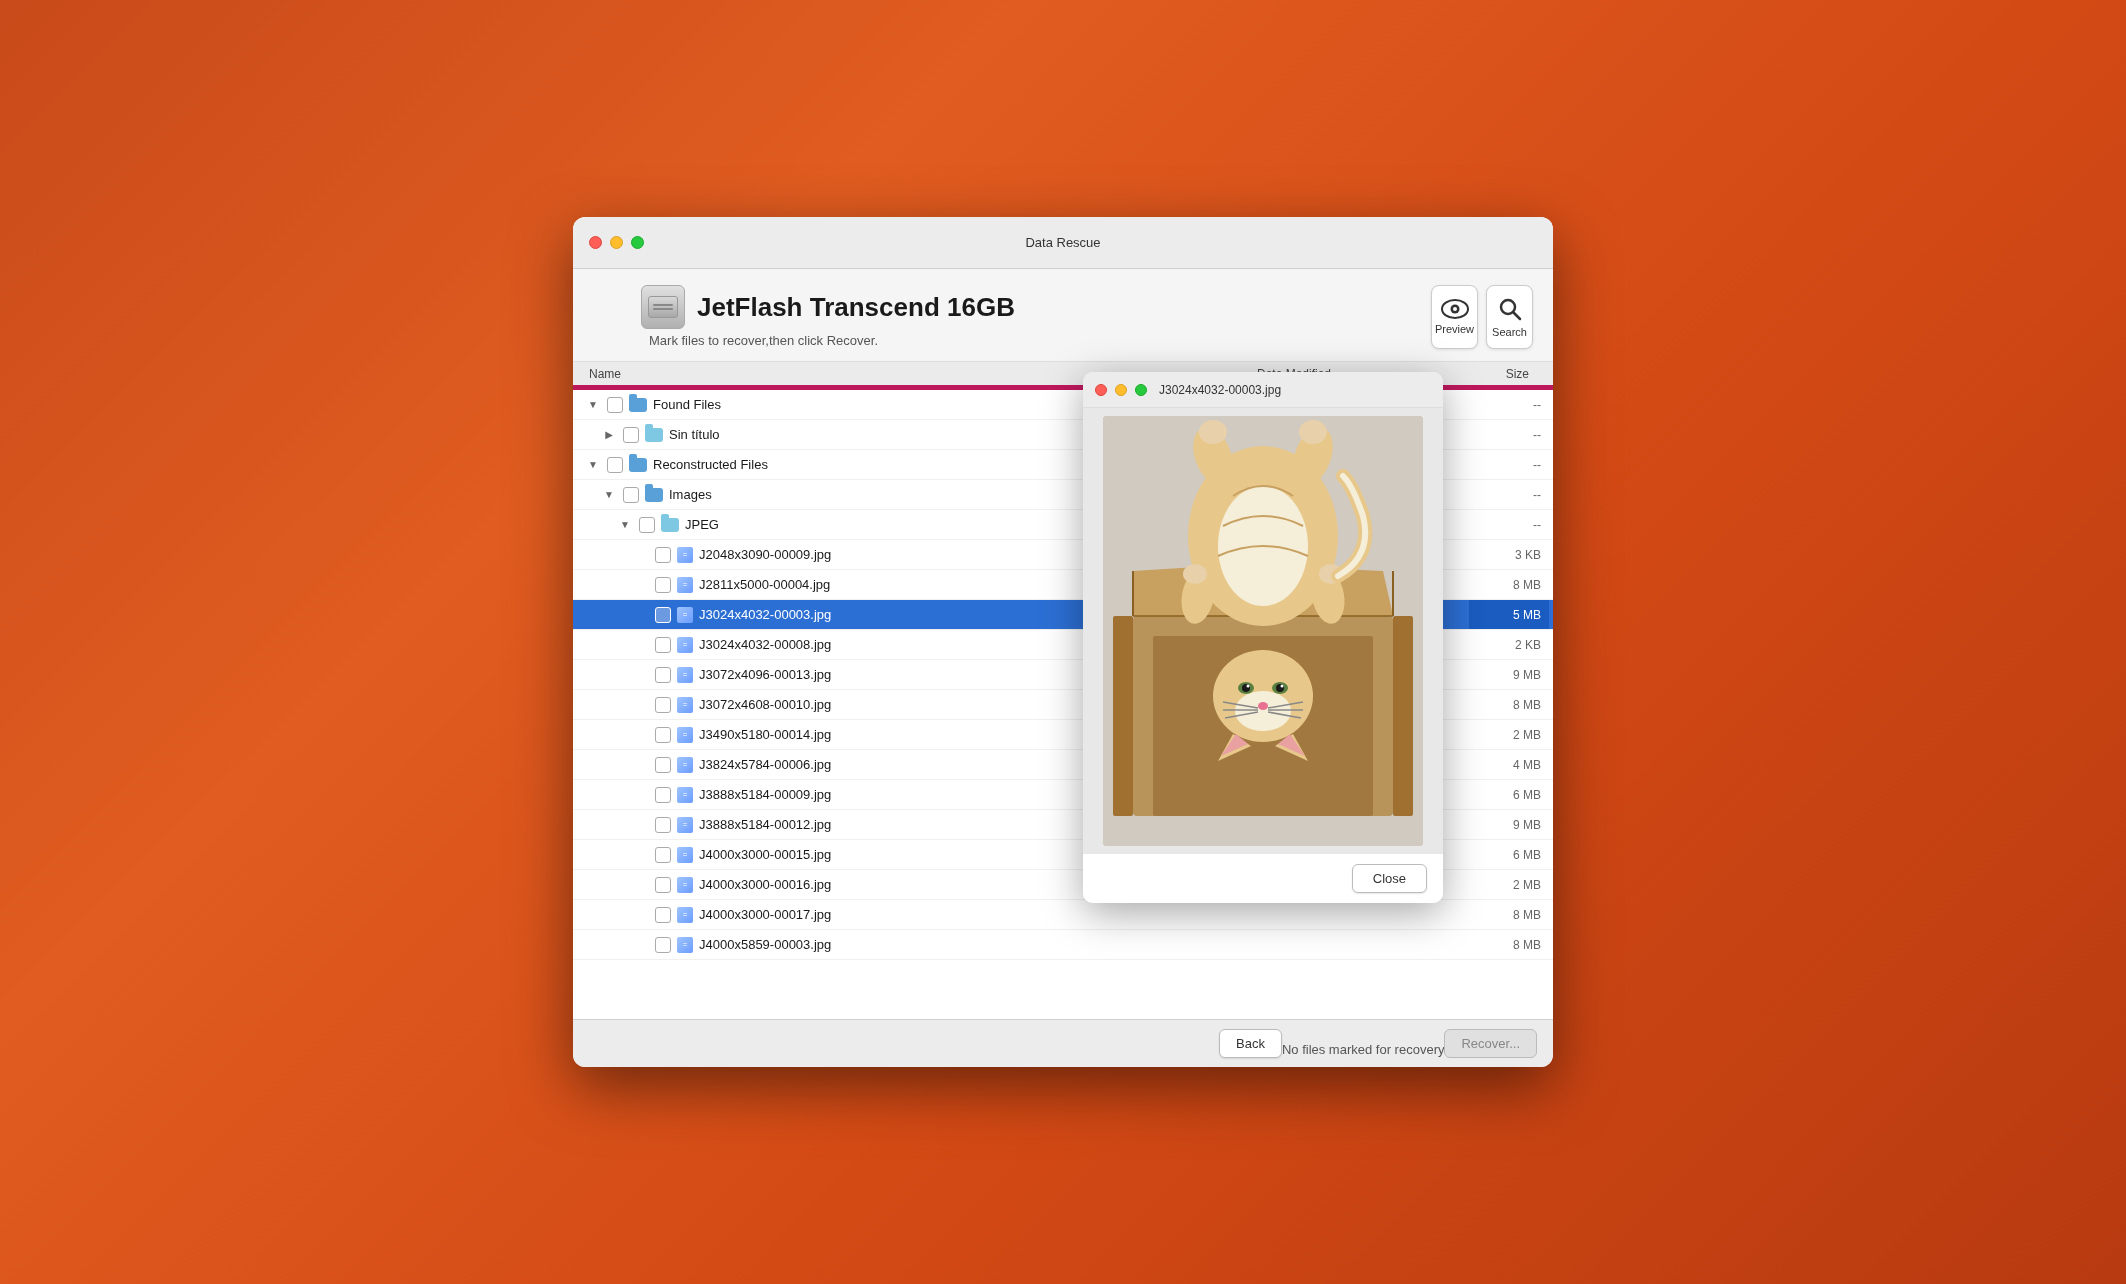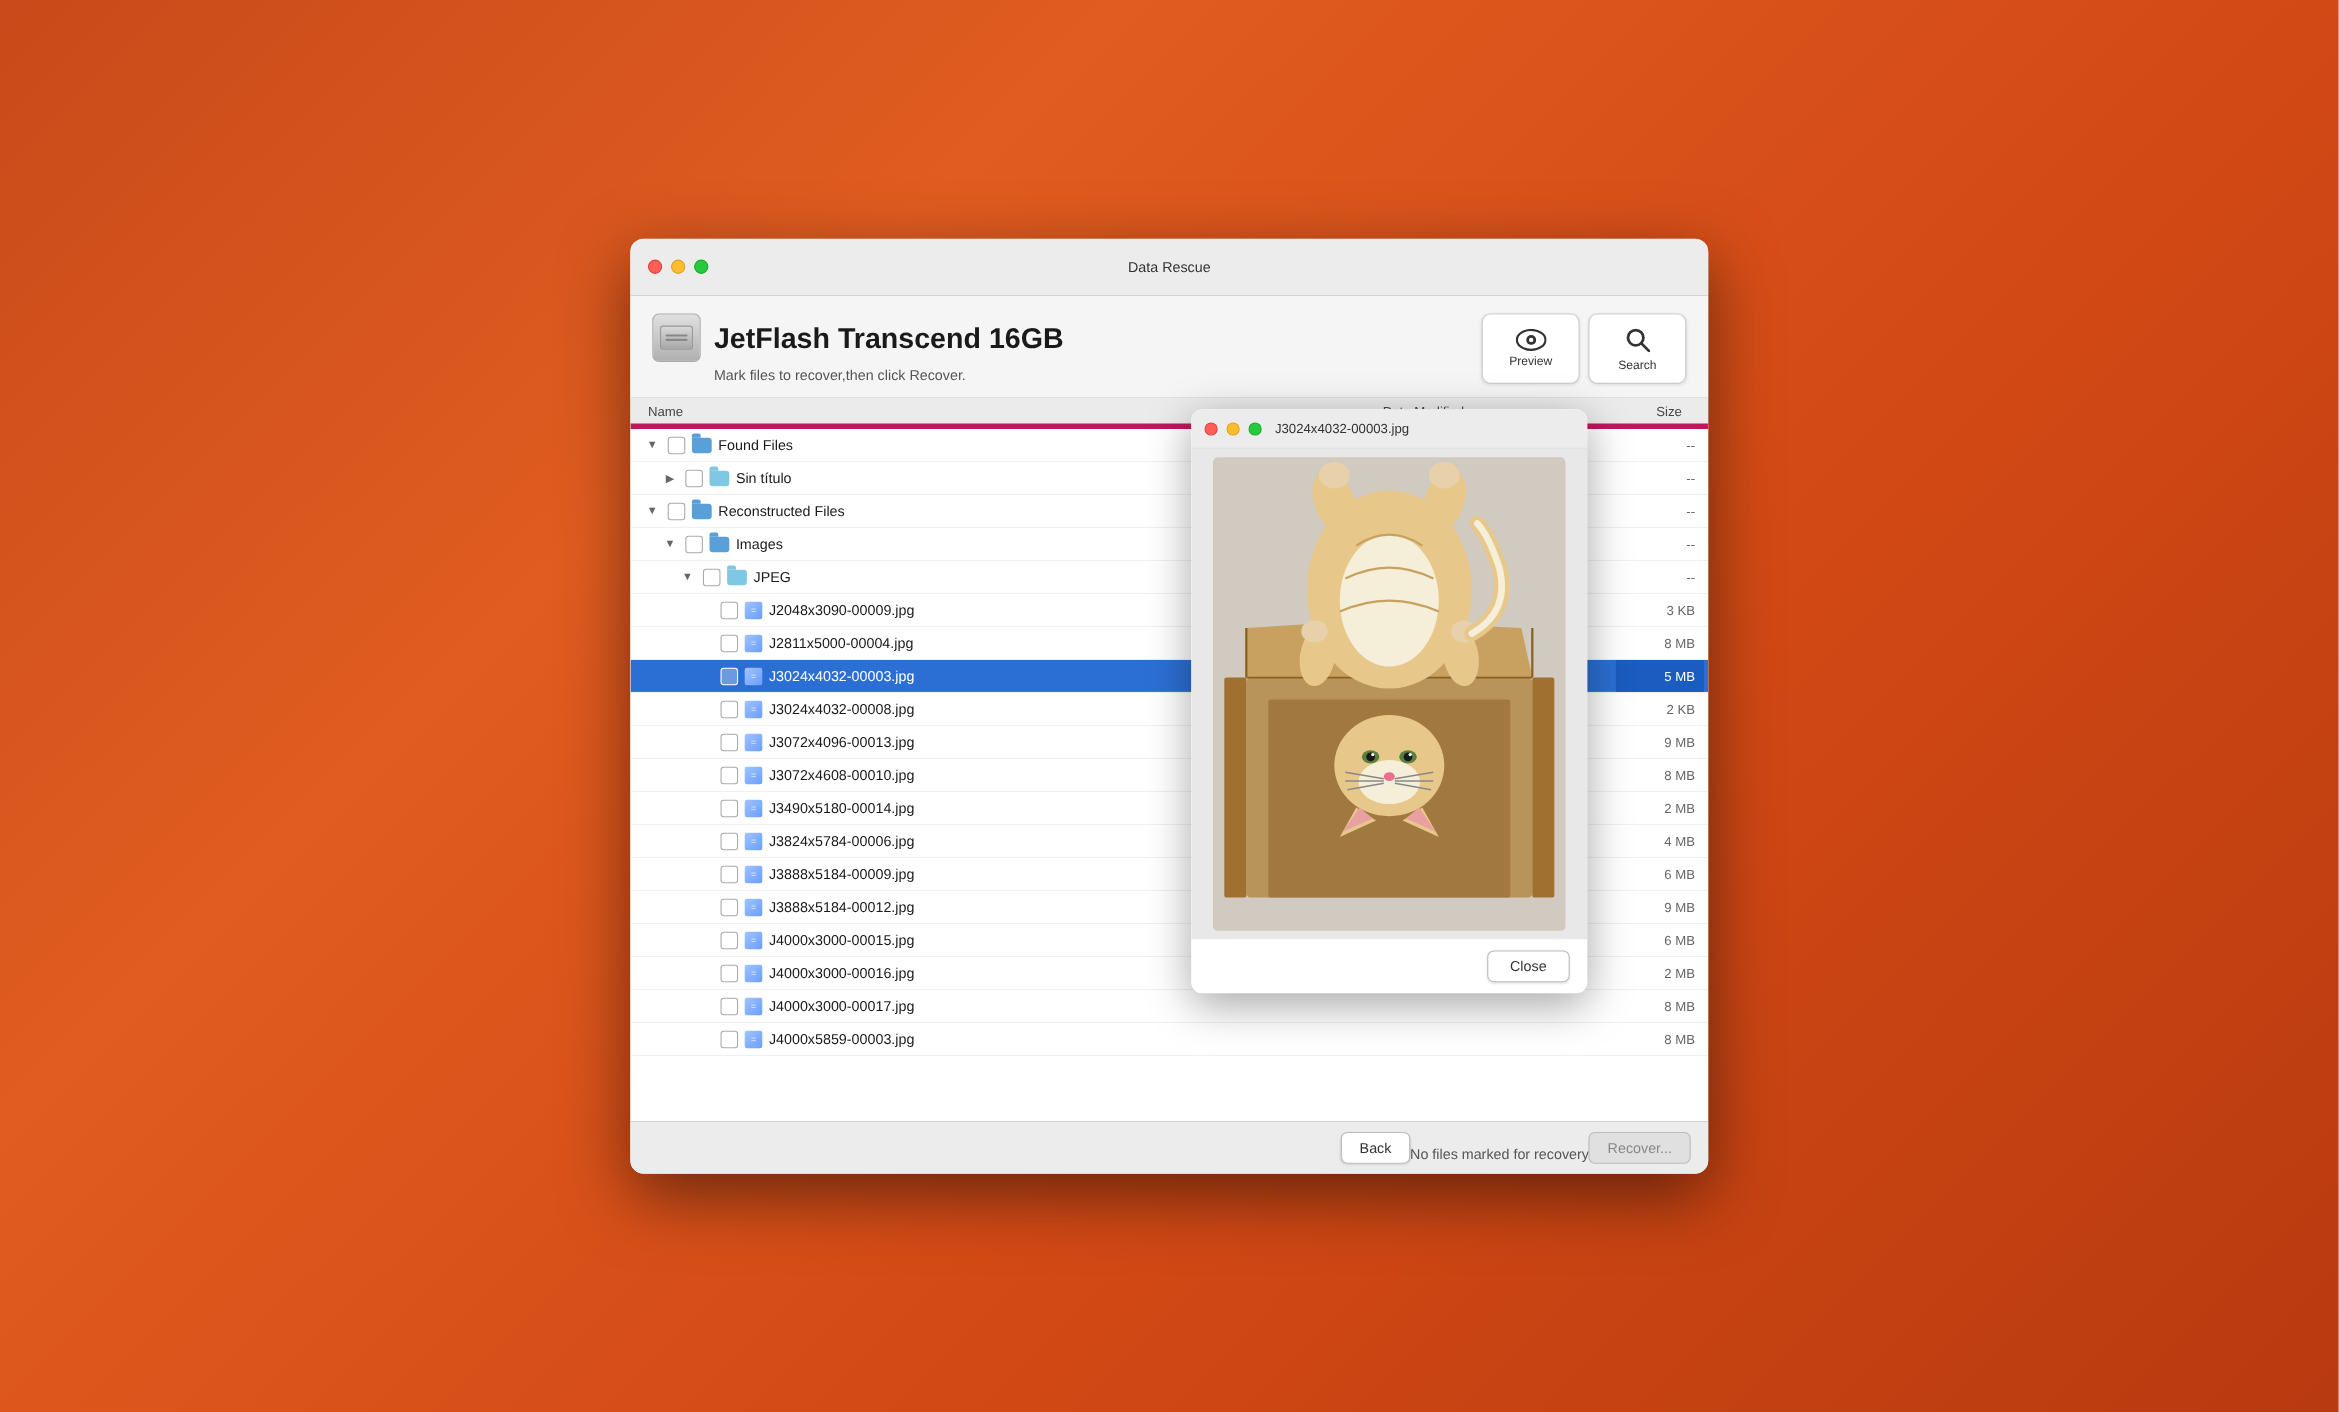--- a/index.html
+++ b/index.html
@@ -77,20 +77,21 @@
     .header-left {
       display: flex;
       flex-direction: column;
       gap: 4px;
     }
 
     .drive-info {
       display: flex;
       align-items: center;
       gap: 12px;
+      margin-left: 48px;
     }
 
     .drive-icon {
       width: 44px;
       height: 44px;
       background: linear-gradient(180deg, #e0e0e0, #b0b0b0);
       border-radius: 6px;
       display: flex;
       align-items: center;
       justify-content: center;
@@ -130,21 +131,21 @@
       margin-left: 56px;
     }
 
     .header-buttons {
       display: flex;
       gap: 8px;
       align-items: flex-start;
     }
 
     .header-btn {
-      width: 89px;
+      width: 47px;
       height: 64px;
       background: white;
       border: 1px solid #ccc;
       border-radius: 8px;
       display: flex;
       flex-direction: column;
       align-items: center;
       justify-content: center;
       gap: 4px;
       cursor: pointer;

